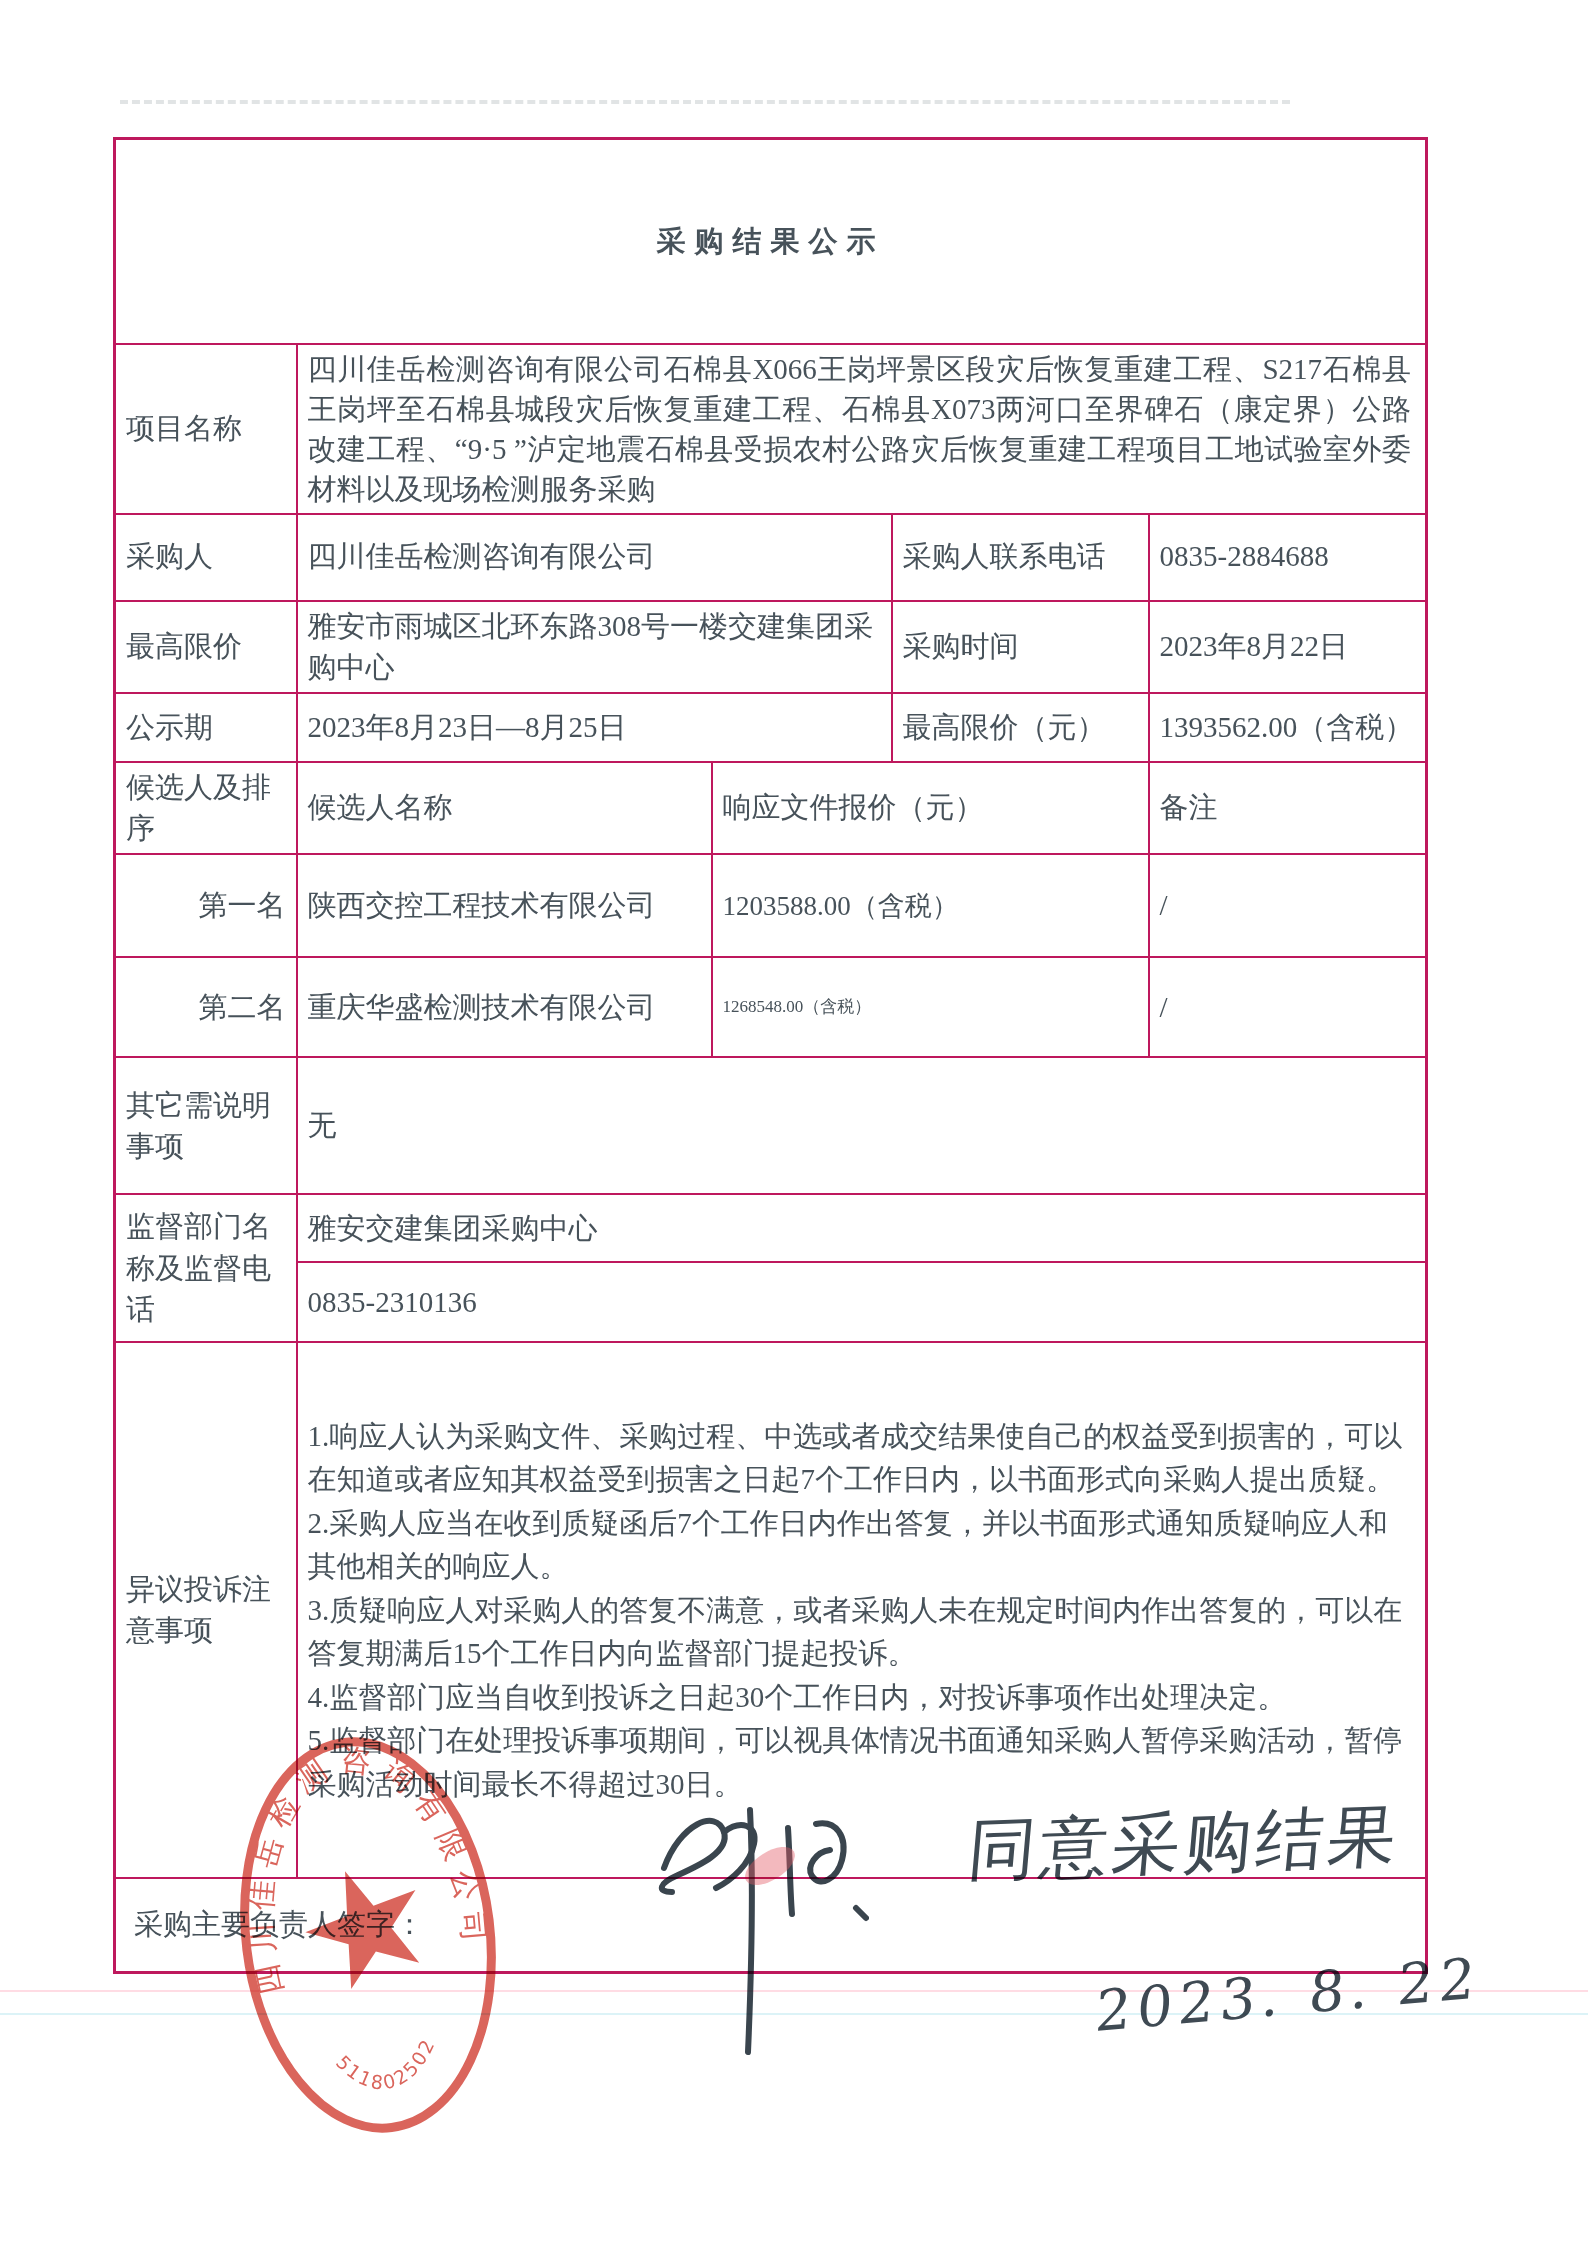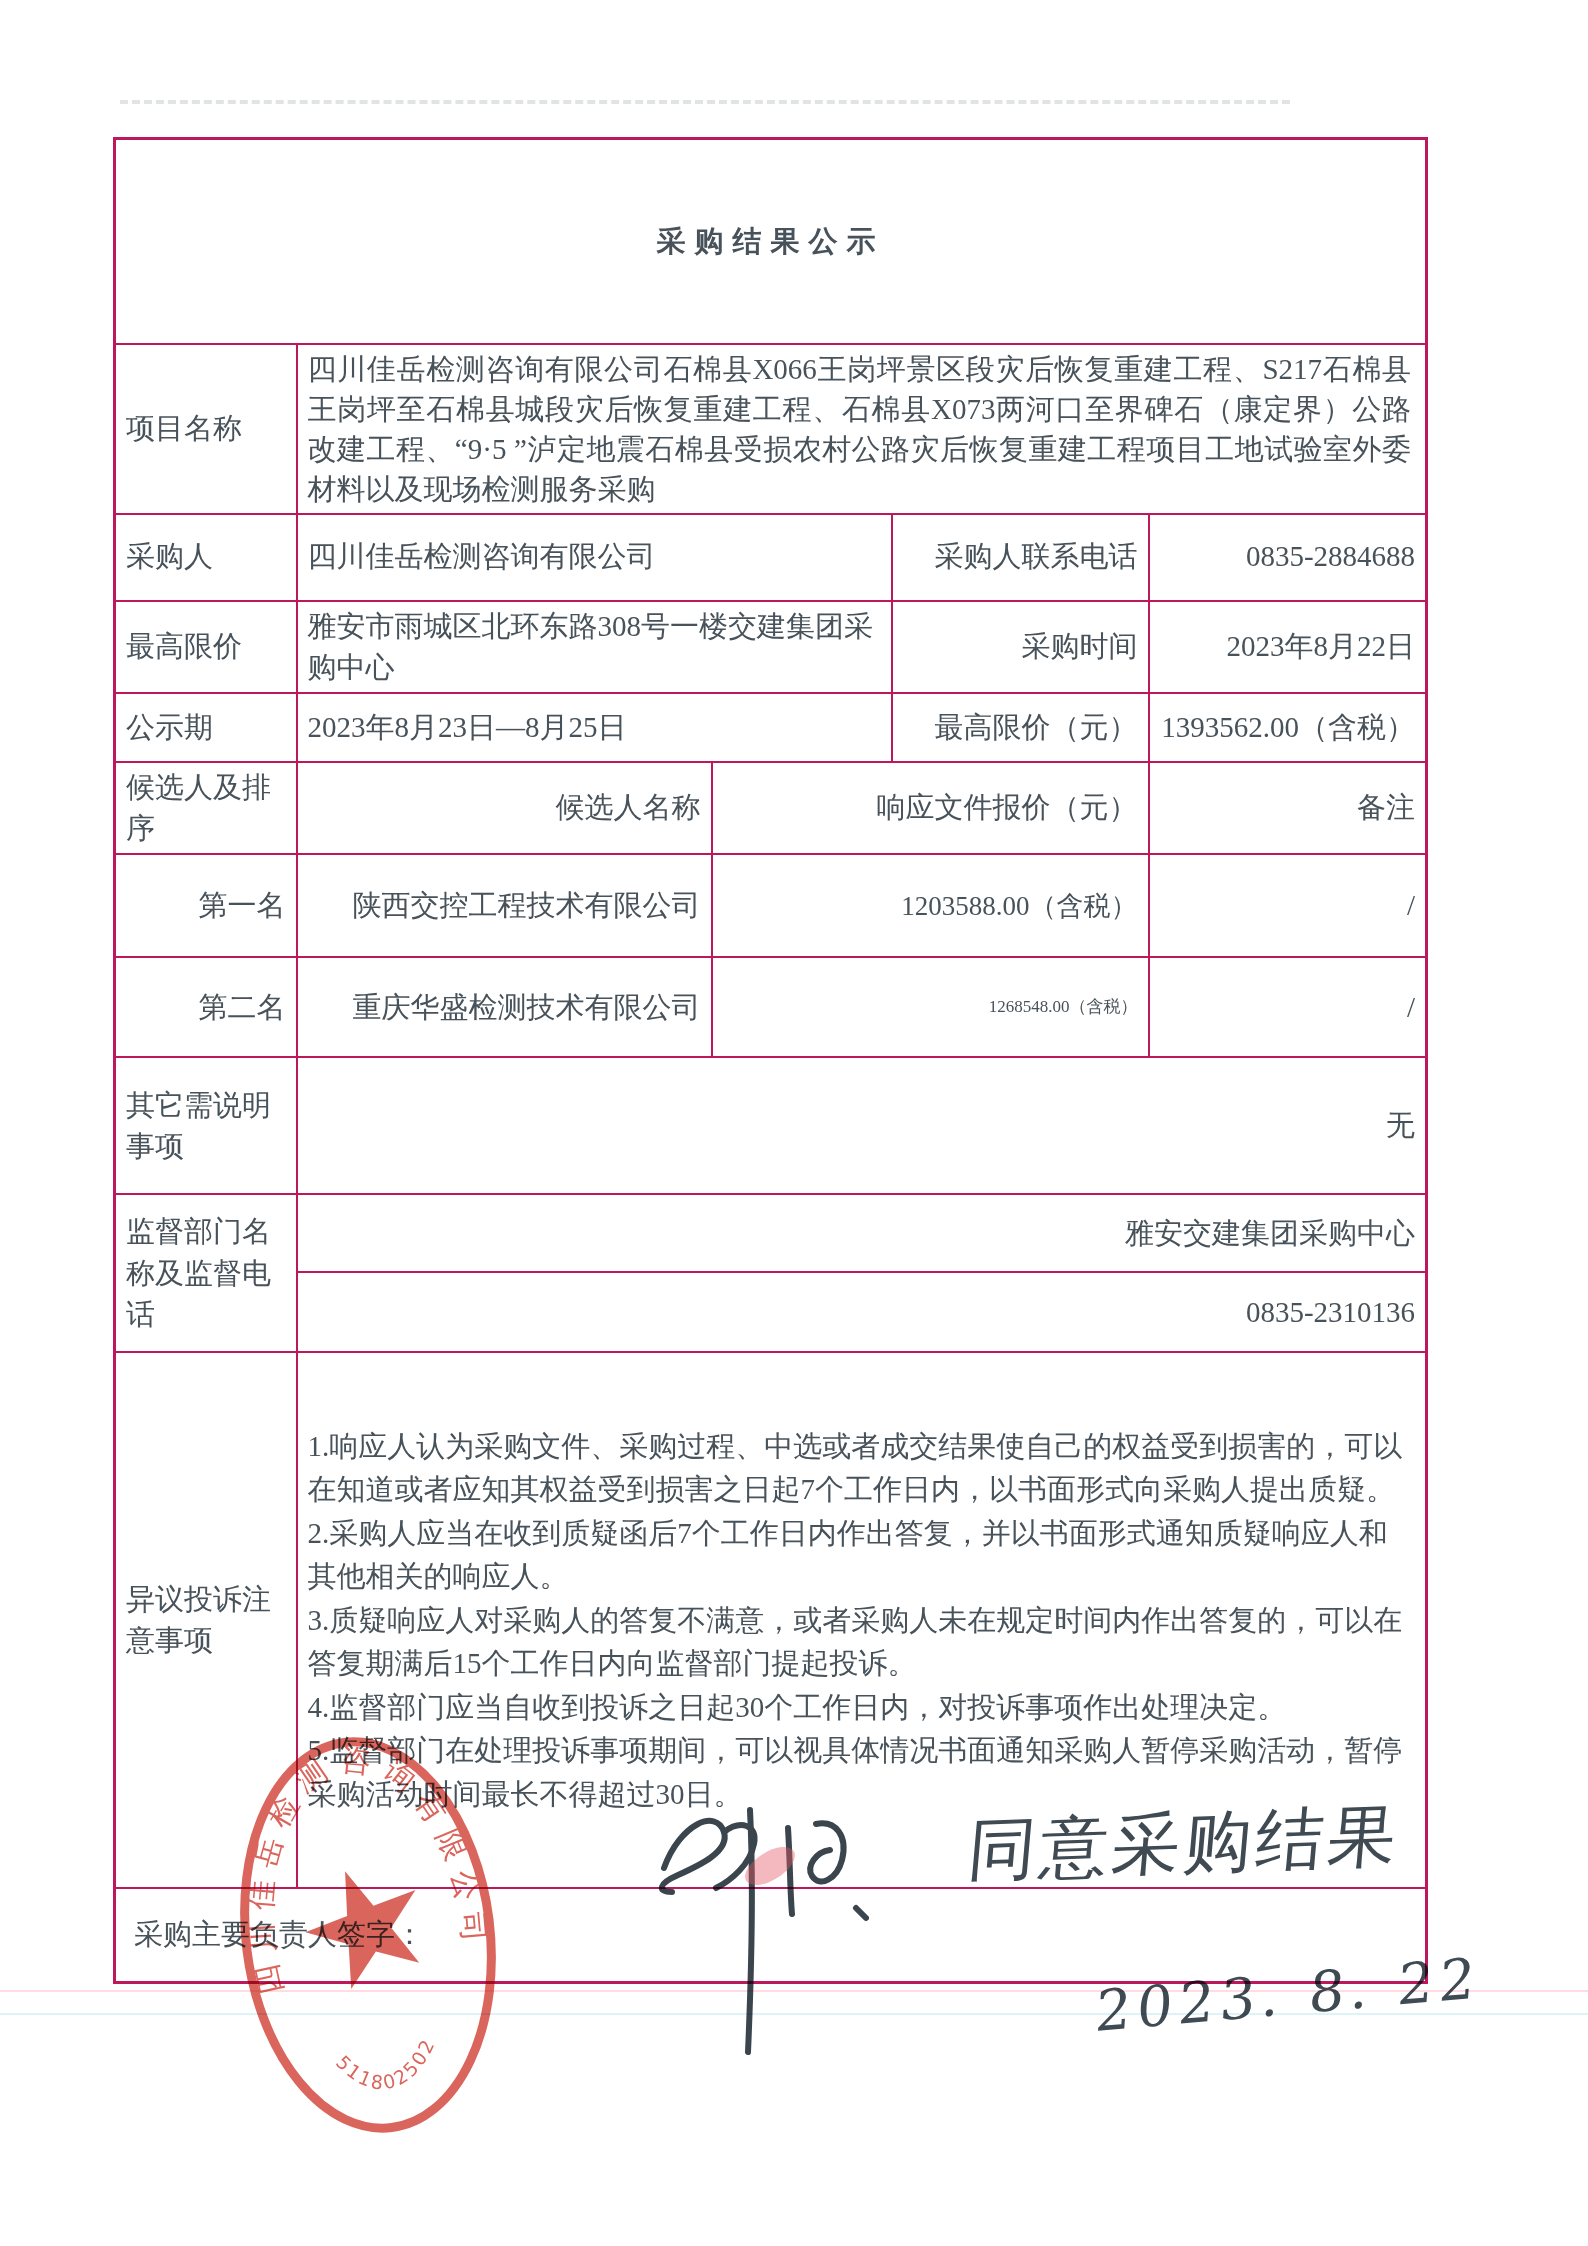--- a/index.html
+++ b/index.html
@@ -17,21 +17,21 @@
   table.doc td{
     padding:4px 10px;font-size:29px;line-height:1.42;color:#47525a;
     vertical-align:middle;overflow:hidden;
   }
   td.title-cell{
     text-align:center;font-family:"Liberation Sans",sans-serif;font-weight:bold;
     font-size:42px;letter-spacing:9px;color:#4b555a;
   }
   td.label{padding-left:18px;padding-right:38px;}
   td.label-center{text-align:right;}
-  td.center{text-align:right;}
+  td.center{text-align:left;}
   td.value{padding-left:16px;}
   td.objection-cell{vertical-align:top;padding:78px 28px 10px 10px;}
   td.objection-cell p{margin:0;line-height:1.5;}
   td.sign-row{position:relative;}
   .sign-label{position:absolute;left:18px;top:50%;transform:translateY(-50%);font-size:29px;}
   
   .artifact-dashes{position:absolute;left:120px;top:100px;width:1170px;height:0;
     border-top:4px dashed rgba(120,132,136,0.22);}
   .scanline-pink{position:absolute;left:0;top:1990px;width:1588px;height:2px;background:rgba(255,140,165,0.30);}
   .scanline-cyan{position:absolute;left:0;top:2013px;width:1588px;height:2px;background:rgba(140,215,228,0.30);}
@@ -116,21 +116,21 @@
       <td class="center">重庆华盛检测技术有限公司</td>
       <td class="center" colspan="2" style="font-size:17px">1268548.00（含税）</td>
       <td class="center">/</td>
     </tr>
 
     <tr style="height:137px">
       <td class="label">其它需说明事项</td>
       <td class="center" colspan="4">无</td>
     </tr>
 
-    <tr style="height:78px">
+    <tr style="height:68px">
       <td class="label" rowspan="2">监督部门名称及监督电话</td>
       <td class="center" colspan="4">雅安交建集团采购中心</td>
     </tr>
     <tr style="height:80px">
       <td class="center" colspan="4">0835-2310136</td>
     </tr>
 
     <tr style="height:536px">
       <td class="label">异议投诉注意事项</td>
       <td class="objection-cell" colspan="4">

